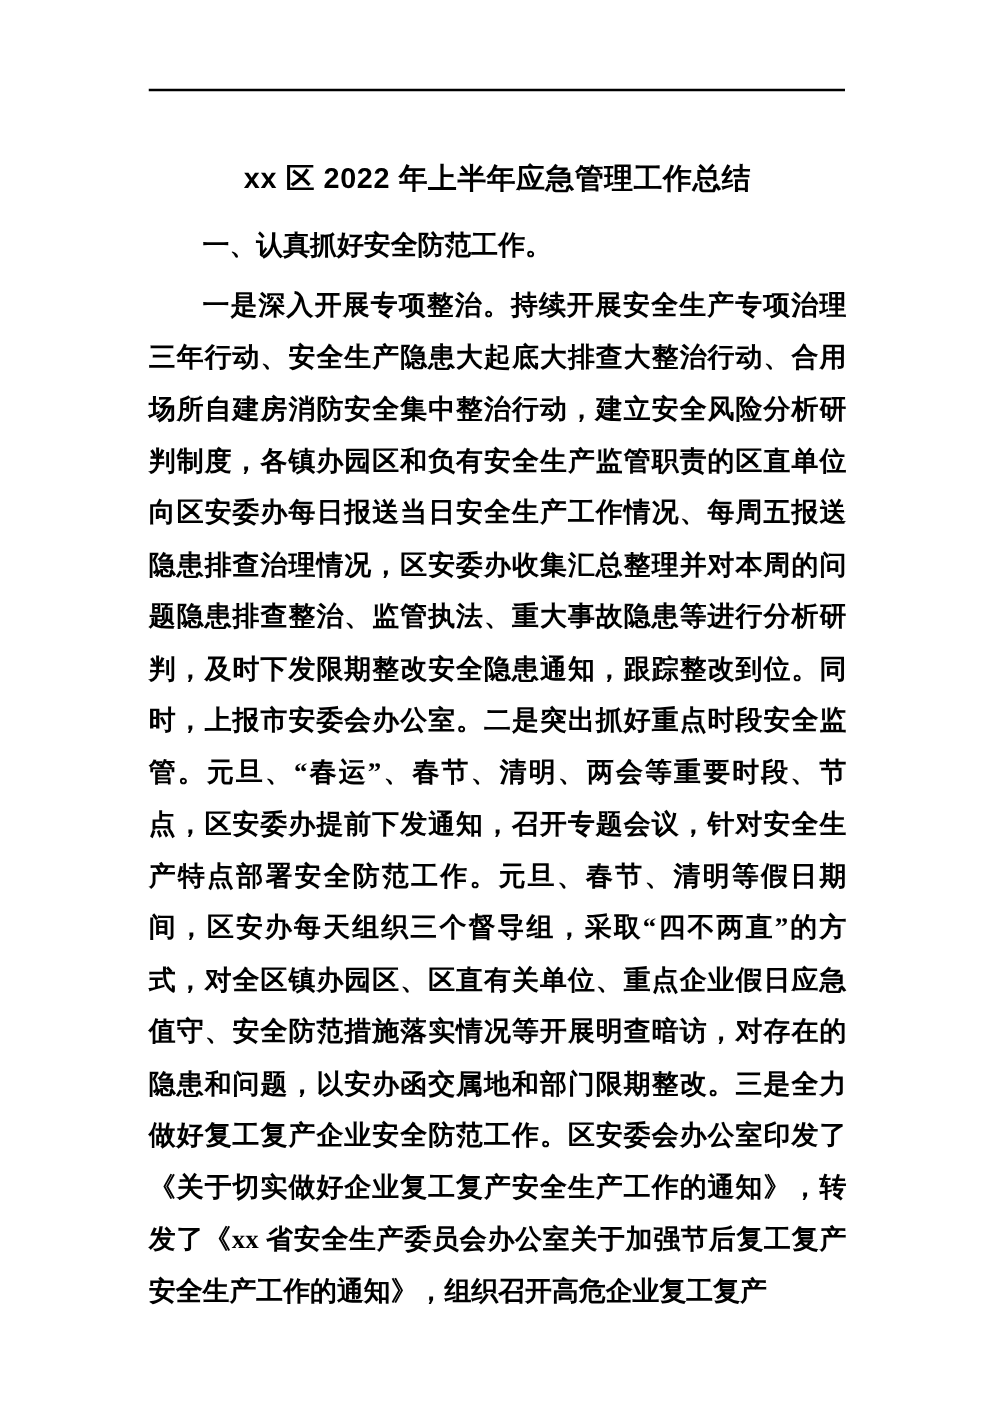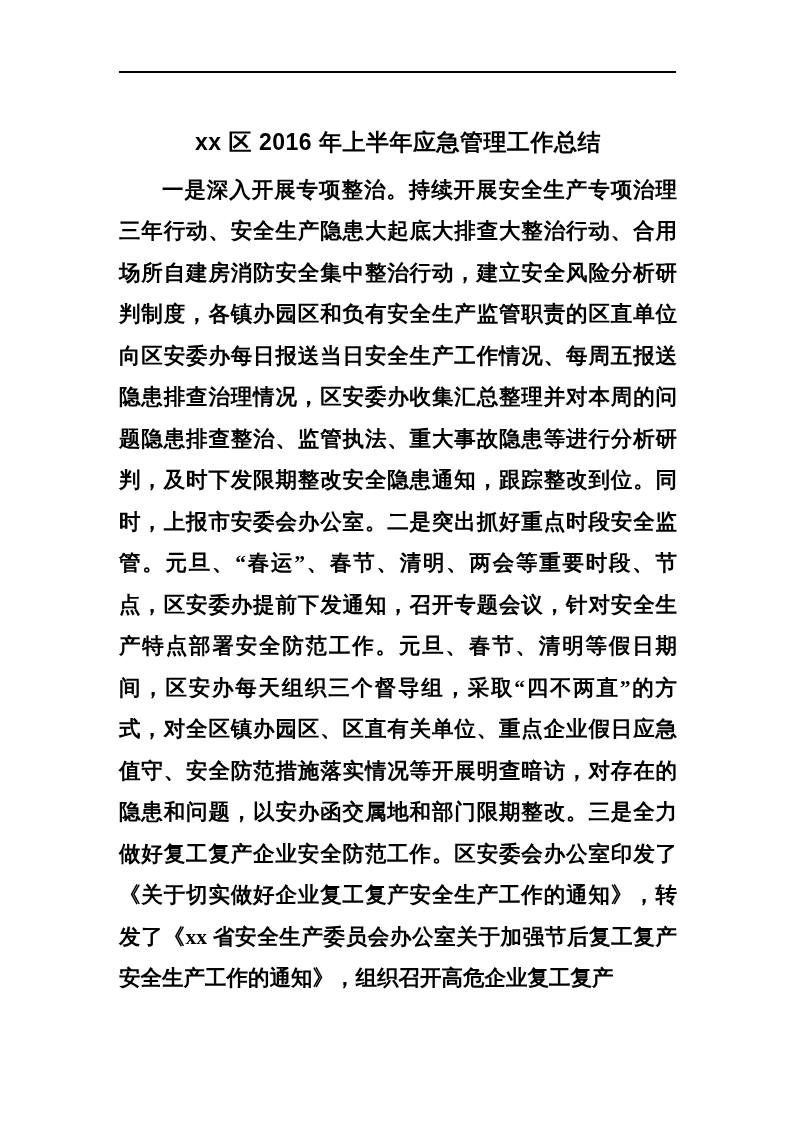--- a/index.html
+++ b/index.html
@@ -56,16 +56,17 @@
     text-align: justify;
     font-weight: 700;
   }
 </style>
 </head>
 <body>
 
 <div class="page">
   <div class="header-rule"></div>
   <div class="content">
-    <h1 class="doc-title">xx 区 2016 年上半年应急管理工作总结</h1>
+    <h1 class="doc-title">xx 区 2022 年上半年应急管理工作总结</h1>
+    <h2 class="section-heading">一、认真抓好安全防范工作。</h2>
     <p class="body-para">一是深入开展专项整治。持续开展安全生产专项治理三年行动、安全生产隐患大起底大排查大整治行动、合用场所自建房消防安全集中整治行动，建立安全风险分析研判制度，各镇办园区和负有安全生产监管职责的区直单位向区安委办每日报送当日安全生产工作情况、每周五报送隐患排查治理情况，区安委办收集汇总整理并对本周的问题隐患排查整治、监管执法、重大事故隐患等进行分析研判，及时下发限期整改安全隐患通知，跟踪整改到位。同时，上报市安委会办公室。二是突出抓好重点时段安全监管。元旦、“春运”、春节、清明、两会等重要时段、节点，区安委办提前下发通知，召开专题会议，针对安全生产特点部署安全防范工作。元旦、春节、清明等假日期间，区安办每天组织三个督导组，采取“四不两直”的方式，对全区镇办园区、区直有关单位、重点企业假日应急值守、安全防范措施落实情况等开展明查暗访，对存在的隐患和问题，以安办函交属地和部门限期整改。三是全力做好复工复产企业安全防范工作。区安委会办公室印发了《关于切实做好企业复工复产安全生产工作的通知》，转发了《xx 省安全生产委员会办公室关于加强节后复工复产安全生产工作的通知》，组织召开高危企业复工复产</p>
   </div>
 </div>
 
 </body></html>

